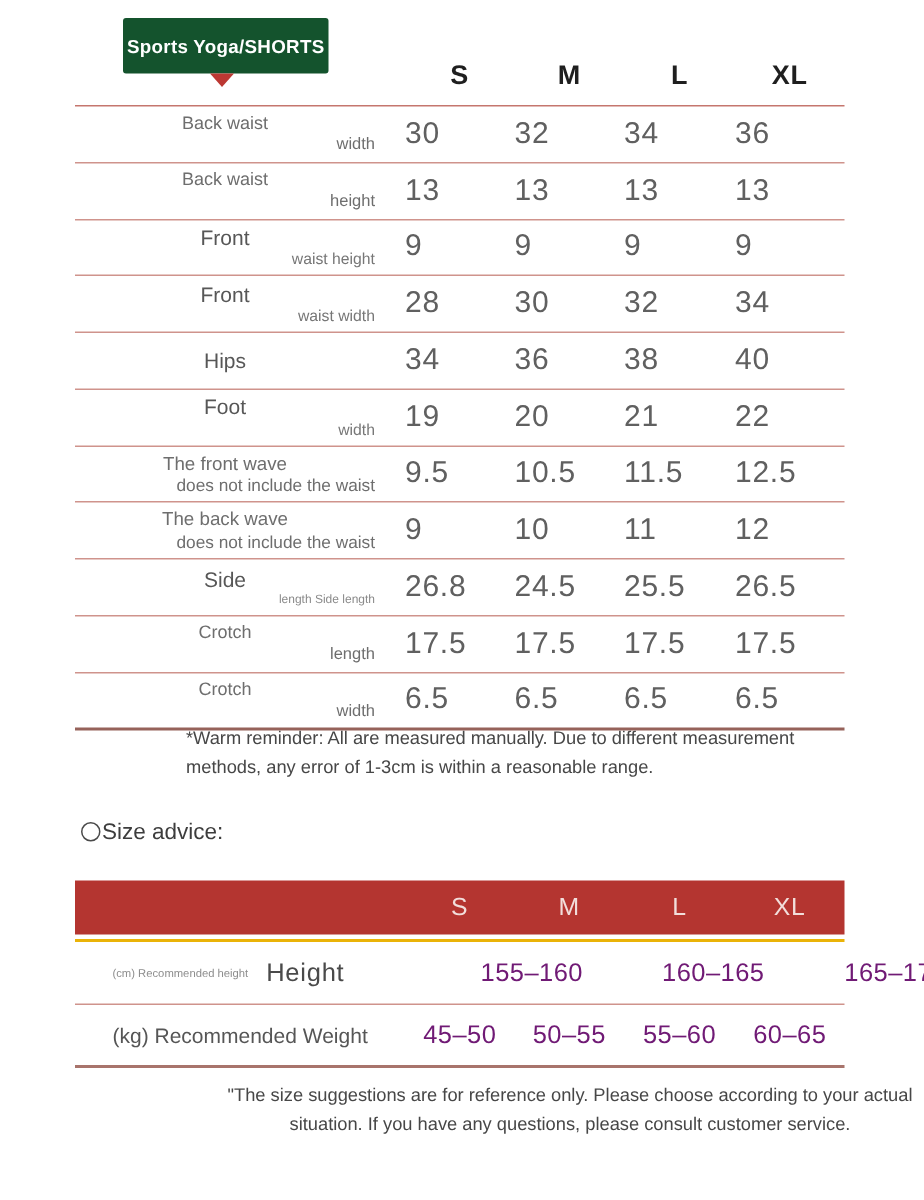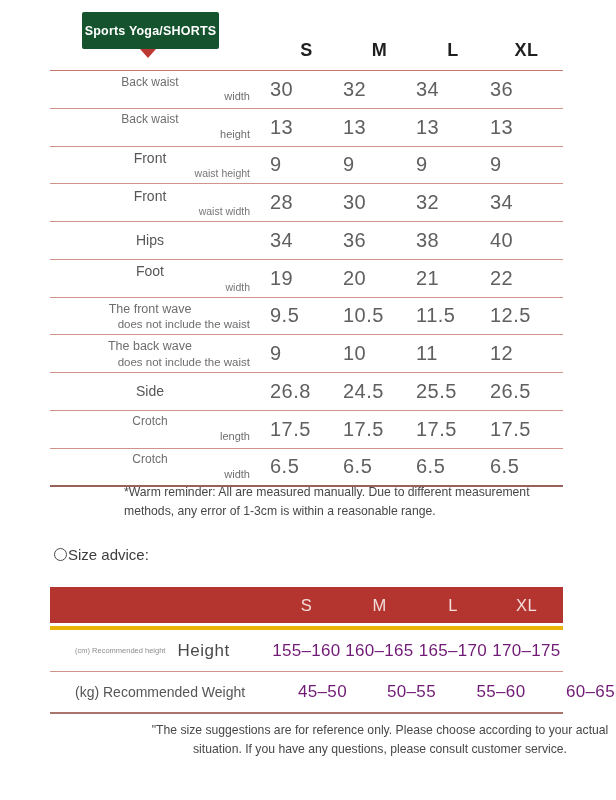--- a/index.html
+++ b/index.html
@@ -53,22 +53,22 @@
   .advice-heading .ah-text { font-size:15px; color:#3d3d3d; }
 
   
   .atable { position:absolute; left:50px; top:587px; width:513px; }
   .abar {
     height:36px; background:#b43530; margin-bottom:3px;
     display:grid; grid-template-columns:220px 73px 73px 74px 73px; align-items:center;
   }
   .abar-cell { text-align:center; color:#f2dedb; font-size:16.5px; font-weight:500; letter-spacing:0.5px; }
   .arow { display:grid; grid-template-columns:220px 73px 73px 74px 73px; align-items:center; }
-  .arow1 { height:41px; border-top:4px solid #eab308; border-bottom:1px solid #cf938c; }
-  .arow2 { height:40px; border-bottom:2px solid #a8746c;gap:16px; }
+  .arow1 { height:41px; border-top:2px solid #eab308; border-bottom:1px solid #cf938c;gap:48px; }
+  .arow2 { height:40px; border-bottom:2px solid #a8746c; }
   .alabel { display:flex; align-items:center; padding-left:25px; }
   .alabel .unit { font-size:7.5px; color:#8d8d8d; margin-right:12px; }
   .alabel .big { font-size:17px; color:#4a4a4a; letter-spacing:0.5px; }
   .alabel2 { padding-left:25px; font-size:14px; color:#565656; }
   .aval { text-align:center; font-size:17px; color:#701a75; letter-spacing:0.3px; }
 
   
   .footer-note {
     position:absolute; left:150px; top:721px; width:460px; text-align:center;
     font-size:12.2px; color:#474747; line-height:1.55;
@@ -176,20 +176,21 @@
       </div>
       <div class="mval">9</div>
       <div class="mval">10</div>
       <div class="mval">11</div>
       <div class="mval">12</div>
     </div>
 
     <div class="mrow lbig subxs">
       <div class="mlabel">
         <span class="l1">Side</span>
+        <span class="l2">length Side length</span>
       </div>
       <div class="mval">26.8</div>
       <div class="mval">24.5</div>
       <div class="mval">25.5</div>
       <div class="mval">26.5</div>
     </div>
 
     <div class="mrow">
       <div class="mlabel">
         <span class="l1">Crotch</span>

